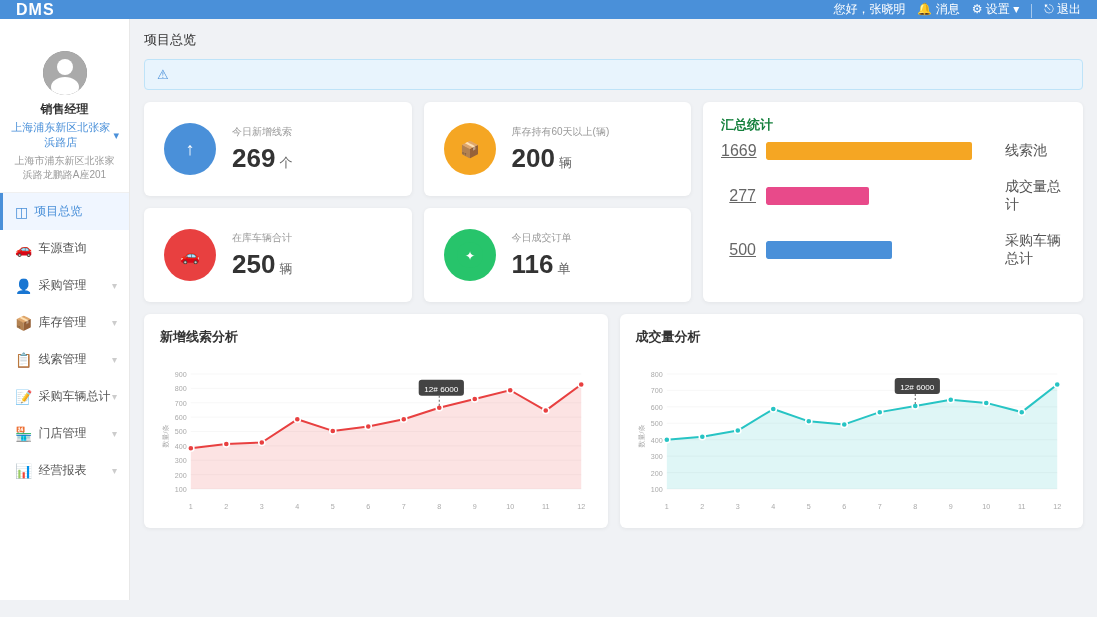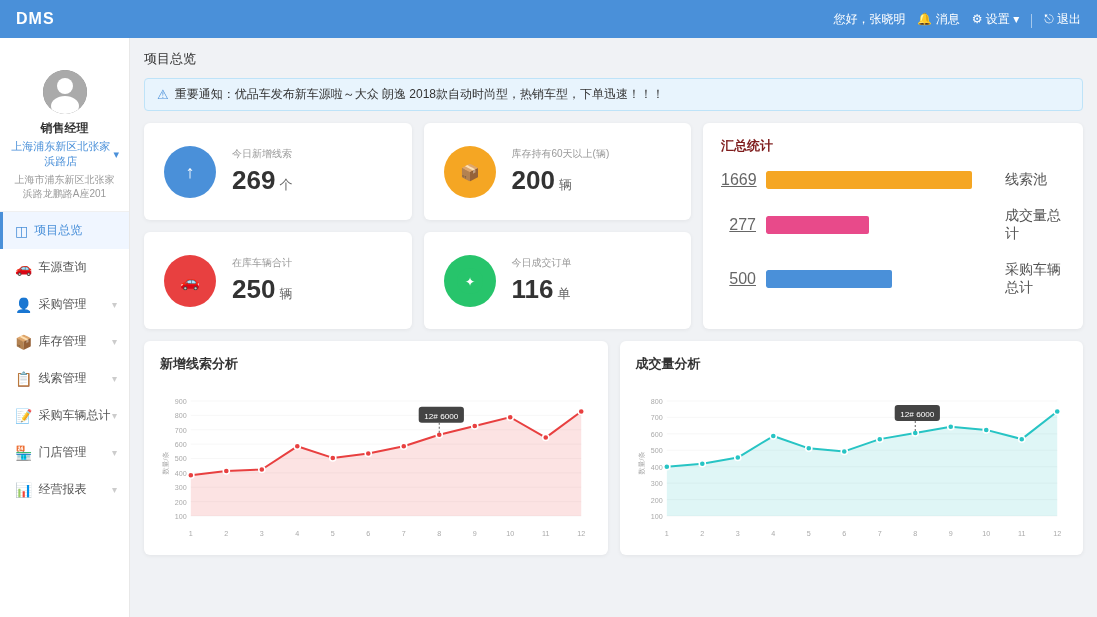--- a/index.html
+++ b/index.html
@@ -1,21 +1,21 @@
 <!DOCTYPE html>
 <html><head>
   <meta charset="utf-8">
   <style>
     * { box-sizing: border-box; margin: 0; padding: 0; }
     body { font-family: 'Microsoft YaHei', 'PingFang SC', sans-serif; background: #f0f2f5; font-size: 13px; }
 
     
     .header {
       background: #4a90d9;
-      height: 38px;
+      height: 19px;
       display: flex;
       align-items: center;
       justify-content: space-between;
       padding: 0 16px;
       color: #fff;
     }
     .header-logo { font-size: 16px; font-weight: bold; letter-spacing: 1px; }
     .header-right { display: flex; align-items: flex-end; gap: 12px; font-size: 12px; }
     .header-right span { cursor: pointer; }
     .header-divider { width: 1px; height: 14px; background: rgba(255,255,255,0.5); }
@@ -110,21 +110,21 @@
     .stat-unit { font-size: 13px; color: #666; font-weight: normal; }
 
     
     .summary-section {
       background: #fff;
       border-radius: 6px;
       padding: 14px 18px;
       box-shadow: 0 1px 4px rgba(0,0,0,0.06);
       min-height: 200px;
     }
-    .summary-title { font-size: 13px; font-weight: 600; color: #7f1d1d; margin-bottom: 16px; }
+    .summary-title { font-size: 13px; font-weight: 600; color: #15803d; margin-bottom: 8px; }
     .bar-row { display: flex; align-items: center; gap: 10px; margin-bottom: 18px; }
     .bar-number { font-size: 16px; color: #666; width: 35px; text-align: right; flex-shrink: 0; text-decoration: underline; }
     .bar-track { flex: 1; height: 18px; border-radius: 2px; overflow: hidden; }
     .bar-fill { height: 100%; border-radius: 2px; }
     .bar-label { font-size: 14px; color: #555; width: 60px; flex-shrink: 0; }
 
     
     .charts-grid {
       display: grid;
       grid-template-columns: 1fr 1fr;
@@ -246,21 +246,20 @@
         <span class="nav-arrow">▾</span>
       </div>
     </nav>
   </div>
 
   <div class="main-content">
     <div class="breadcrumb">项目总览</div>
 
     <div class="notice-bar">
       <span class="notice-icon">⚠</span>
-      <span>重要通知：优品车发布新车源啦～大众 朗逸 2018款自动时尚型，热销车型，下单迅速！！！</span>
     </div>
 
     <div class="top-section">
 
       <div class="stat-cards-left">
 
         <div class="card stat-card">
           <div class="stat-icon blue">
             <svg width="28" height="28" viewBox="0 0 28 28">
               <text x="14" y="20" text-anchor="middle" fill="white" font-size="18">↑</text>

